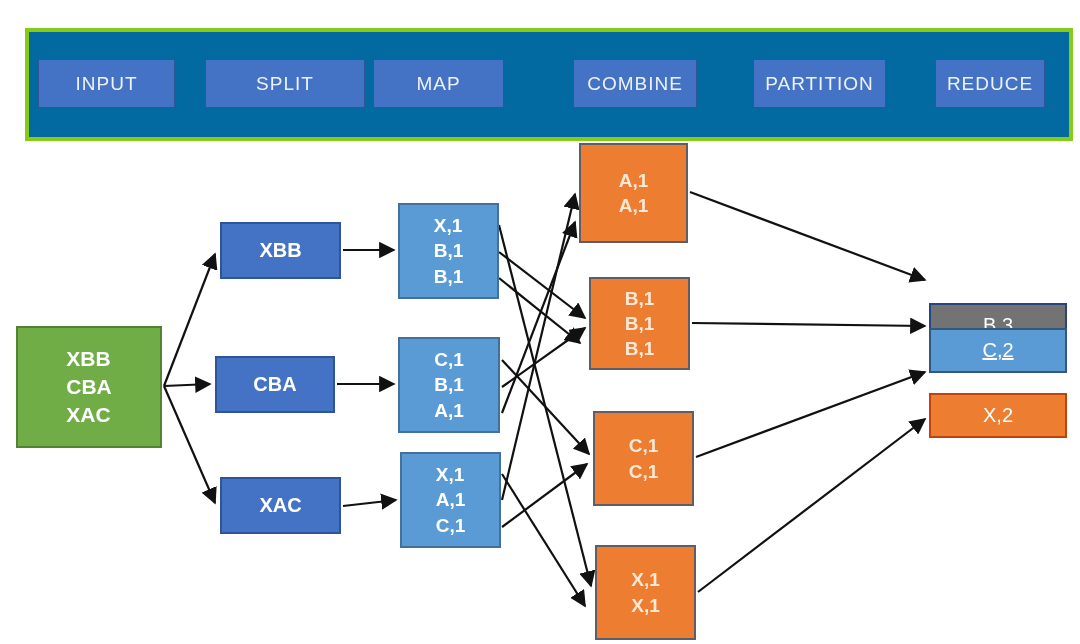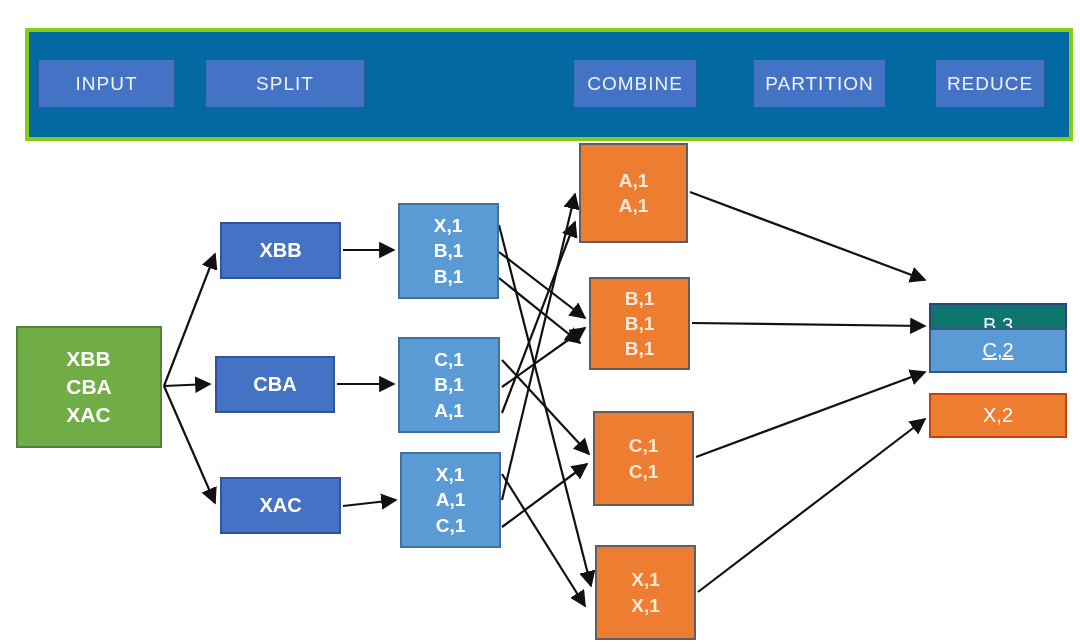--- a/index.html
+++ b/index.html
@@ -46,34 +46,35 @@
   .combine-a{left:579px;top:143px;width:109px;height:100px;}
   .combine-b{left:589px;top:277px;width:101px;height:93px;}
   .combine-c{left:593px;top:411px;width:101px;height:95px;}
   .combine-x{left:595px;top:545px;width:101px;height:95px;}
   .reduce-row{
     position:absolute;left:929px;width:138px;height:45px;box-sizing:border-box;
     display:flex;align-items:center;justify-content:center;
     color:#FFFFFF;font-size:20px;
   }
   .reduce-a{top:258px;background:#70AD47;border:2px solid #3F5E28;}
-  .reduce-b{top:303px;background:#0f766e;border:2px solid #27447E;}
+  .reduce-b{top:303px;background:#737373;border:2px solid #27447E;}
   .reduce-c{top:328px;background:#5B9BD5;border:2px solid #33587B;text-decoration:underline;}
   .reduce-x{top:393px;background:#ED7D31;border:2px solid #c2410c;}
   
   #edges{position:absolute;left:0;top:0;width:1080px;height:644px;pointer-events:none;}
 </style>
 </head>
 <body>
 
 <div class="canvas">
 
   <div class="header-bar">
     <div class="stage stage-input">INPUT</div>
     <div class="stage stage-split">SPLIT</div>
+    <div class="stage stage-map">MAP</div>
     <div class="stage stage-combine">COMBINE</div>
     <div class="stage stage-partition">PARTITION</div>
     <div class="stage stage-reduce">REDUCE</div>
   </div>
 
   <svg id="edges" viewBox="0 0 1080 644">
     <defs>
       <marker id="arrow" viewBox="0 0 10 10" refX="9" refY="5" markerWidth="7.5" markerHeight="7.5" orient="auto-start-reverse">
         <path d="M 0 0 L 10 5 L 0 10 z" fill="#111111"></path>
       </marker>

